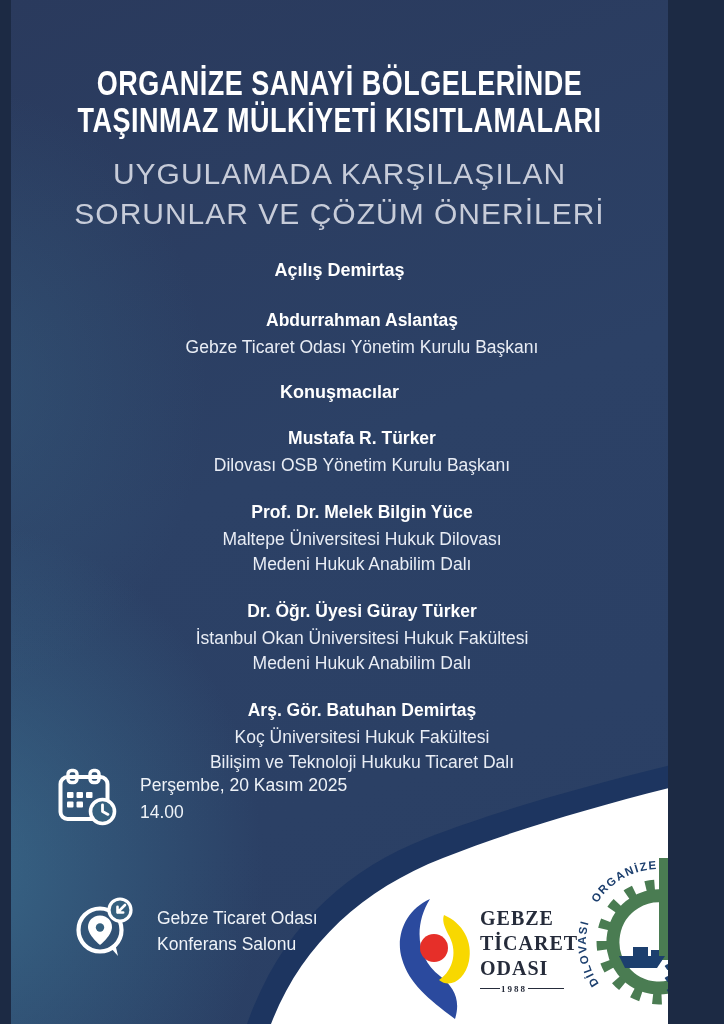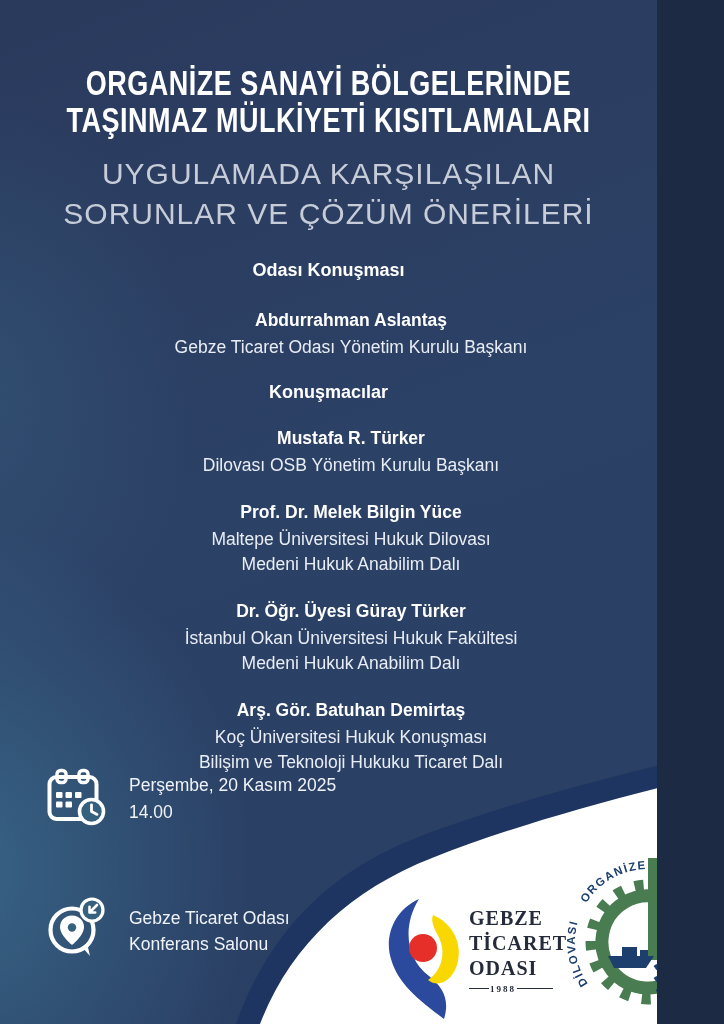--- a/index.html
+++ b/index.html
@@ -7,36 +7,37 @@
     position:relative;
     width:657px;height:1024px;
     overflow:hidden;
     font-family:"Liberation Sans",sans-serif;
     color:#ffffff;
     text-align:center;
     background:
       radial-gradient(75% 55% at -8% 85%, rgba(66,132,162,0.55), rgba(66,132,162,0) 62%),
       radial-gradient(55% 45% at -6% 38%, rgba(60,112,142,0.32), rgba(60,112,142,0) 65%),
       linear-gradient(160deg,#2a3a5d 0%,#2c4166 45%,#2a3f64 100%);
+    margin-left: 11px;
   }
   .agenda{position:relative;z-index:1;padding-top:66px;}
   .title{line-height:37px;font-weight:800;font-size:27px;letter-spacing:.5px;color:#ffffff;}
   .t-line{display:inline-block;transform:scaleY(1.32);transform-origin:50% 58%;white-space:nowrap;}
   .subtitle{margin-top:14px;line-height:40px;font-size:30px;font-weight:400;letter-spacing:1px;color:#c7ccd9;}
   .heading{margin-top:24px;line-height:24px;font-size:18px;font-weight:700;color:#ffffff;}
   .heading.speakers{margin-top:20px;}
   .speaker{margin-top:22px;padding-left:45px;}
   .speaker.first{margin-top:26px;}
   .sp-name{line-height:24px;font-size:17.5px;font-weight:700;color:#ffffff;}
   .sp-line{margin-top:3px;line-height:25px;font-size:17.5px;font-weight:400;color:#e9edf5;margin-top:0;}
   .sp-lines{margin-top:3px;}
   .wedge-svg{position:absolute;left:0;top:0;z-index:2;}
   .info{position:absolute;z-index:3;display:flex;align-items:flex-start;text-align:left;}
   .info-date{left:47px;top:768px;}
-  .info-venue{left:45px;top:894px;}
+  .info-venue{left:62px;top:894px;}
   .info-text{margin-left:22px;font-size:17.5px;color:#eff3f8;}
   .info-date .info-text{line-height:27px;margin-top:4px;}
   .info-venue .info-text{line-height:26px;margin-top:11px;}
   .logo{position:absolute;z-index:3;}
   .logo-gto{left:383px;top:893px;}
   .logo-dosb{left:558px;top:850px;}
   .gto-text{font-family:"Liberation Serif",serif;font-weight:700;fill:#252b3a;letter-spacing:1px;font-size:20px;}
   .gto-year{font-family:"Liberation Serif",serif;font-weight:700;fill:#252b3a;font-size:9px;letter-spacing:2px;}
   .dosb-arc{font-family:"Liberation Sans",sans-serif;font-weight:700;fill:#1c3f6e;font-size:11.5px;letter-spacing:1.5px;}
 </style>
@@ -48,21 +49,21 @@
   <div class="agenda">
     <div class="title">
       <span class="t-line">ORGANİZE SANAYİ BÖLGELERİNDE</span><br>
       <span class="t-line">TAŞINMAZ MÜLKİYETİ KISITLAMALARI</span>
     </div>
     <div class="subtitle">
       <span>UYGULAMADA KARŞILAŞILAN</span><br>
       <span>SORUNLAR VE ÇÖZÜM ÖNERİLERİ</span>
     </div>
 
-    <div class="heading">Odası Konuşması</div>
+    <div class="heading">Açılış Demirtaş</div>
 
     <div class="speaker first">
       <div class="sp-name">Abdurrahman Aslantaş</div>
       <div class="sp-lines">
         <div class="sp-line">Gebze Ticaret Odası Yönetim Kurulu Başkanı</div>
       </div>
     </div>
 
     <div class="heading speakers">Konuşmacılar</div>
 
@@ -85,21 +86,21 @@
       <div class="sp-name">Dr. Öğr. Üyesi Güray Türker</div>
       <div class="sp-lines">
         <div class="sp-line">İstanbul Okan Üniversitesi Hukuk Fakültesi</div>
         <div class="sp-line">Medeni Hukuk Anabilim Dalı</div>
       </div>
     </div>
 
     <div class="speaker">
       <div class="sp-name">Arş. Gör. Batuhan Demirtaş</div>
       <div class="sp-lines">
-        <div class="sp-line">Koç Üniversitesi Hukuk Konuşması</div>
+        <div class="sp-line">Koç Üniversitesi Hukuk Fakültesi</div>
         <div class="sp-line">Bilişim ve Teknoloji Hukuku Ticaret Dalı</div>
       </div>
     </div>
   </div>
 
   <svg class="wedge-svg" width="724" height="1024" viewBox="0 0 724 1024">
     <path d="M 724 750 C 610 776 498 806 416 838 C 334 870 270 928 236 1024 L 724 1024 Z" fill="#1d3560"></path>
     <path d="M 724 772 C 620 796 512 826 432 858 C 350 890 290 946 260 1024 L 724 1024 Z" fill="#ffffff"></path>
   </svg>
 

